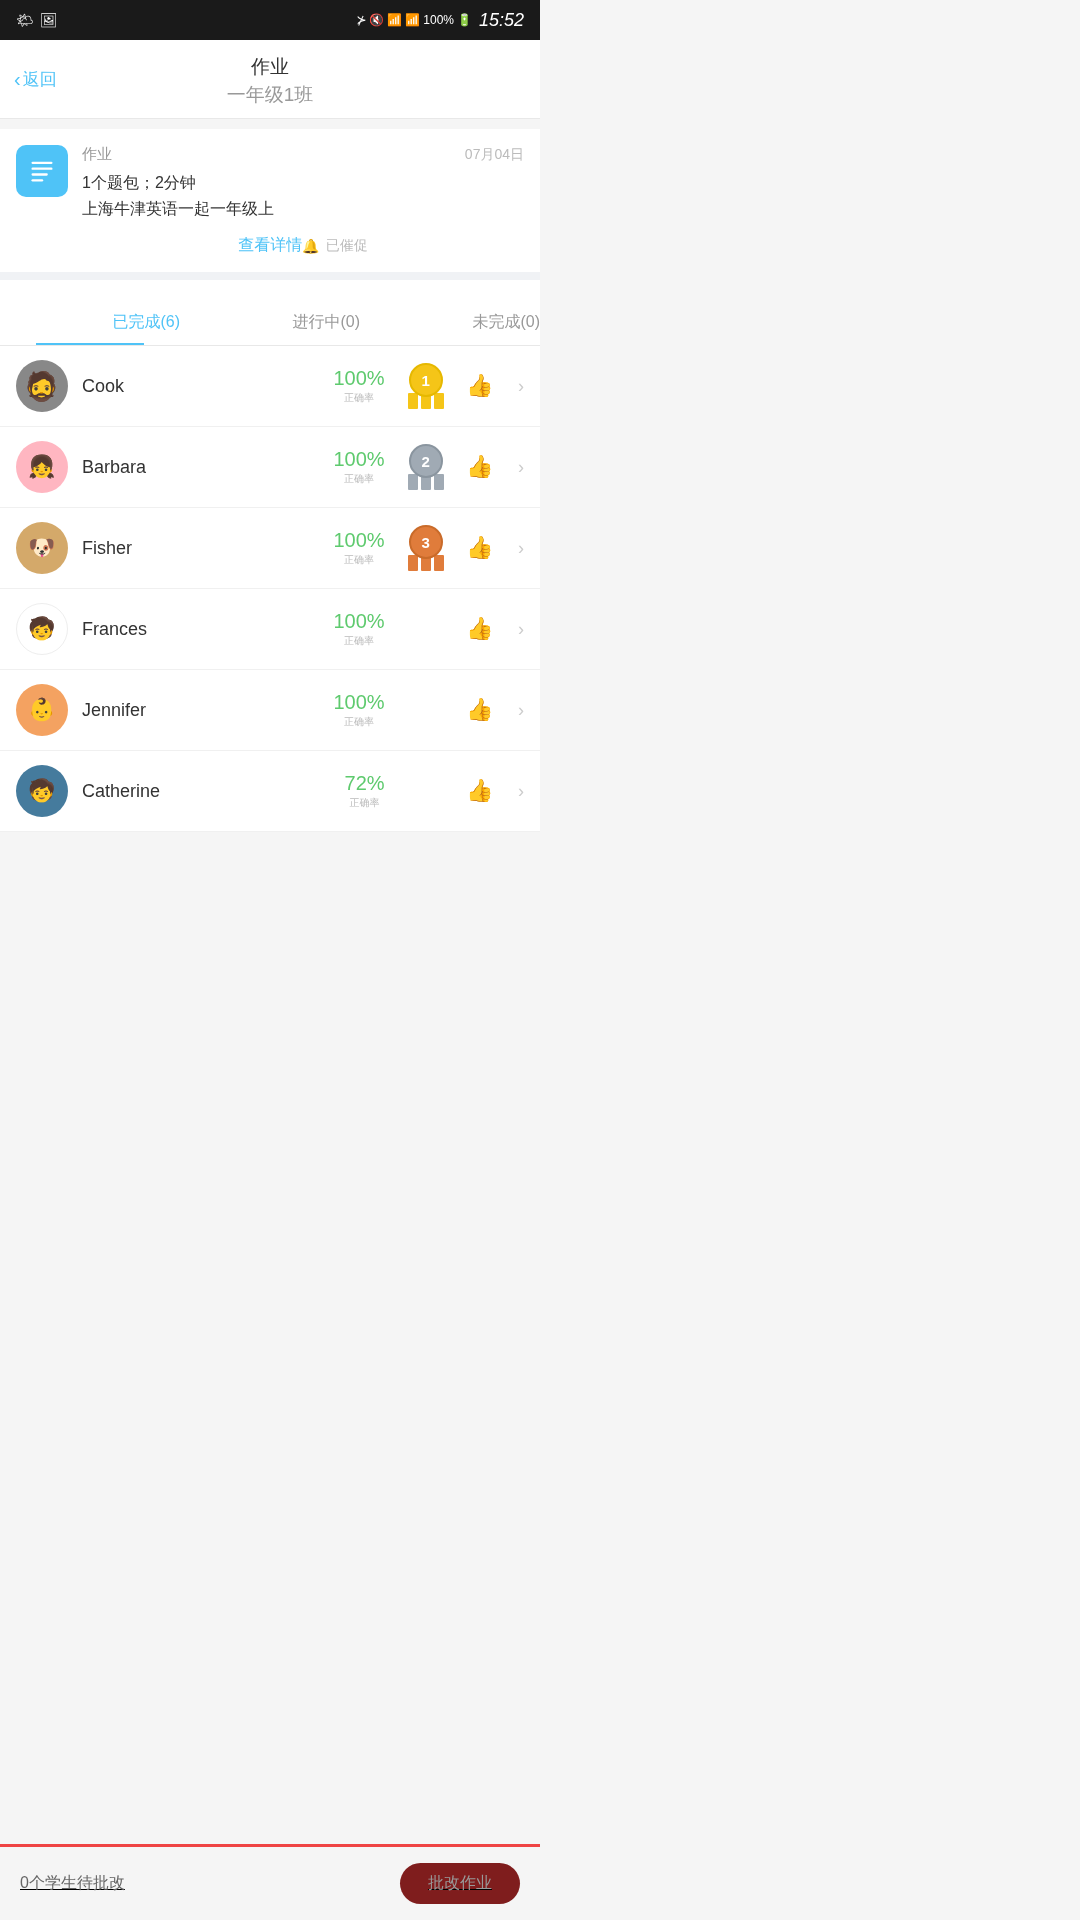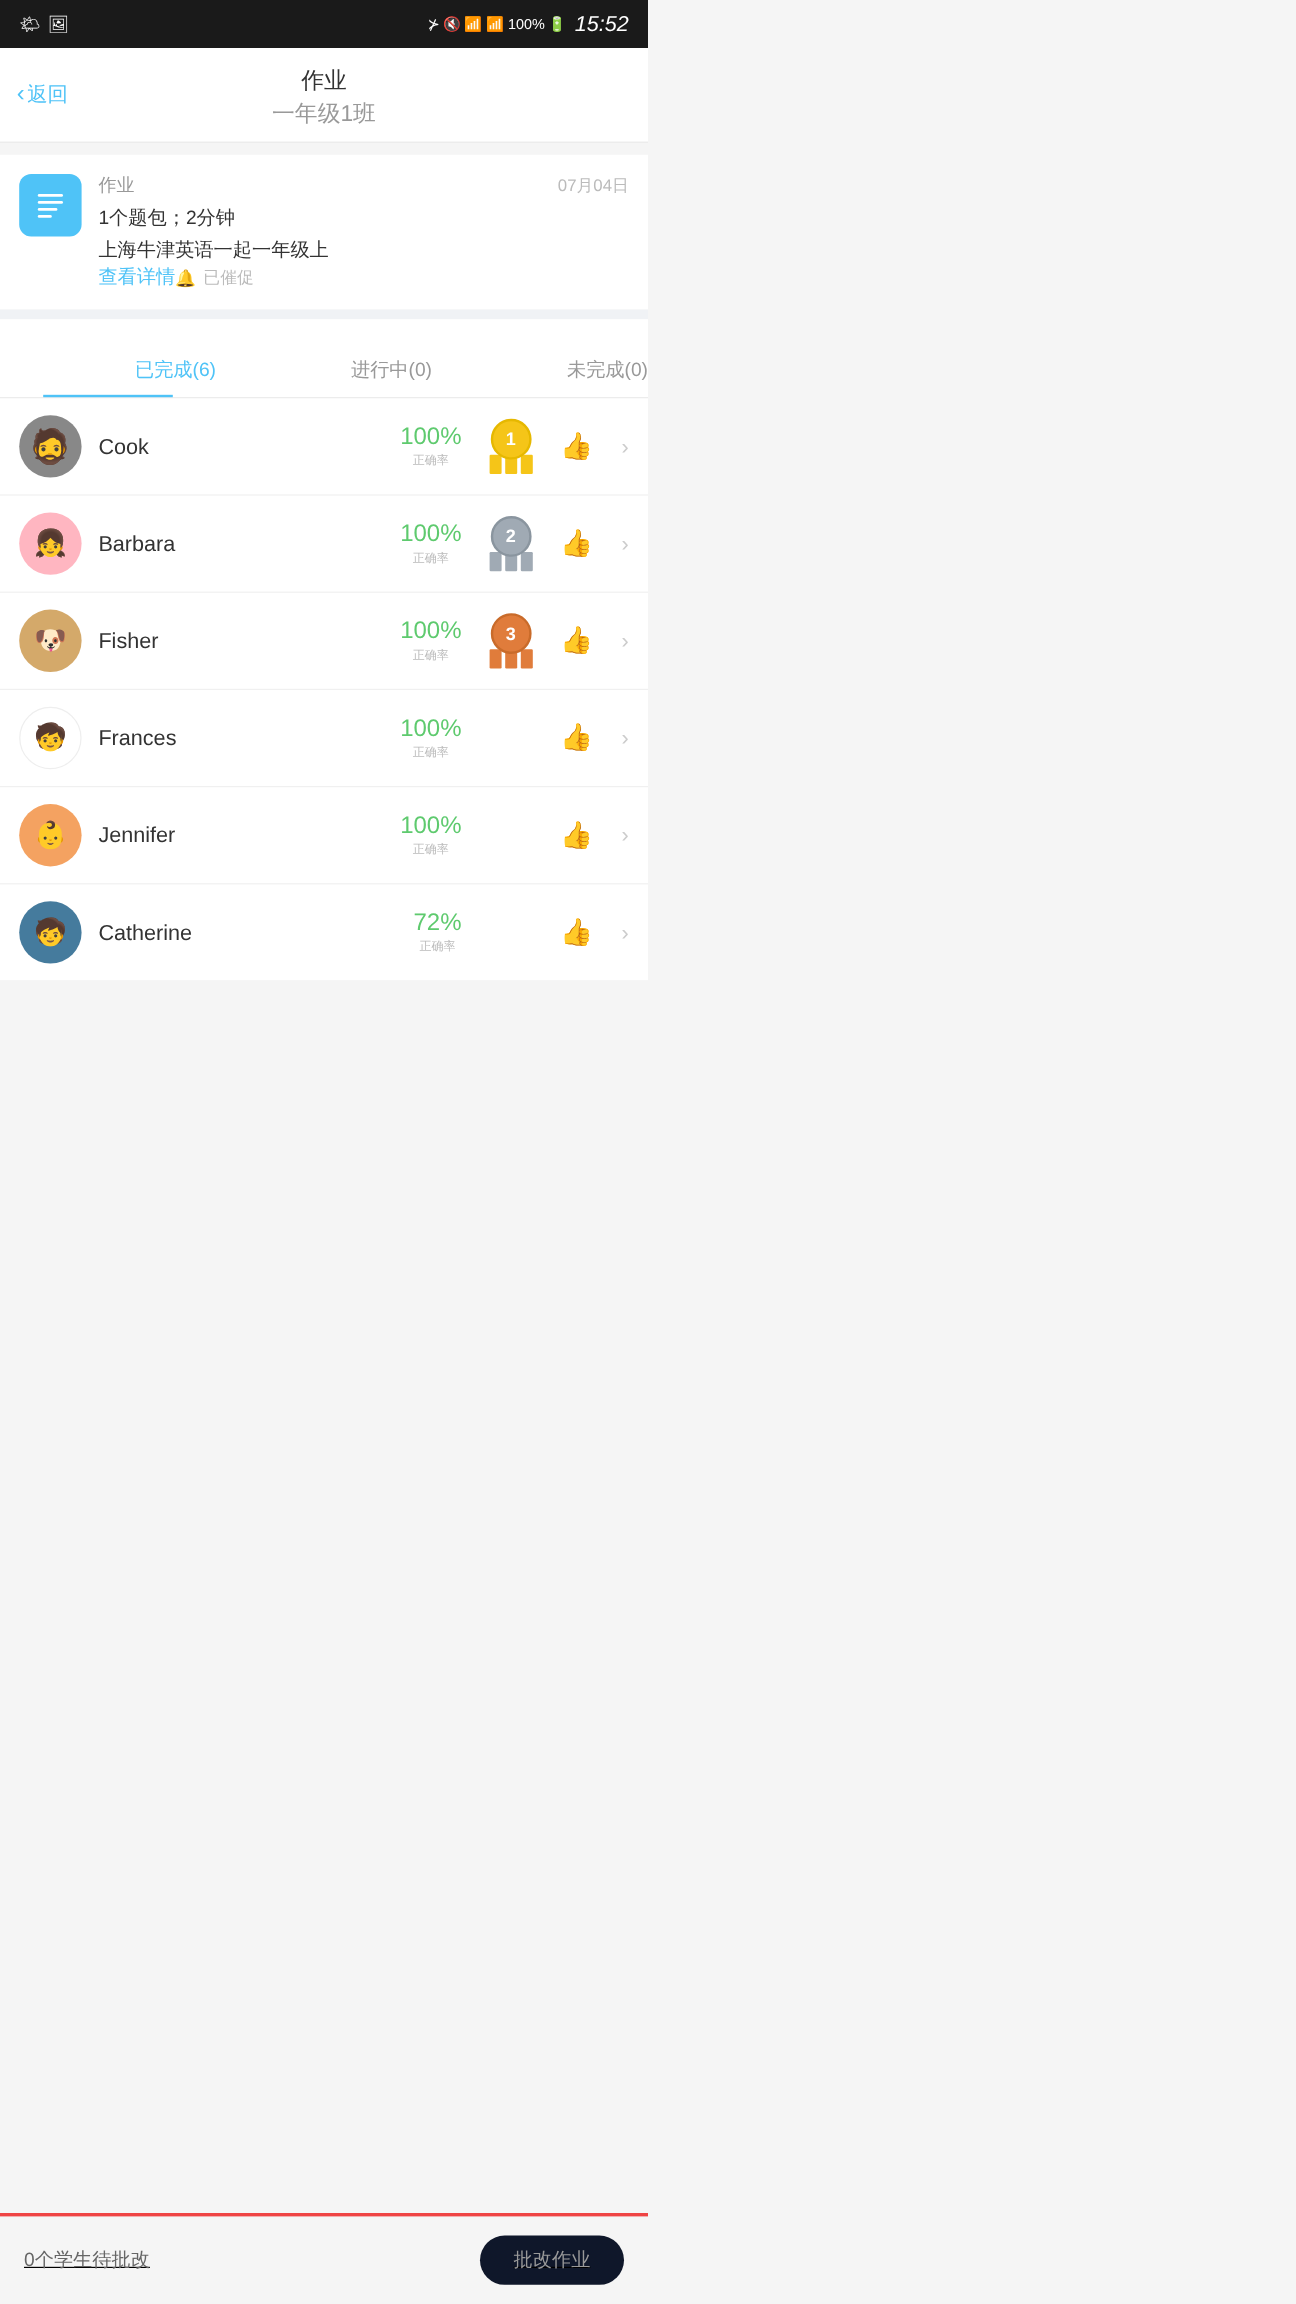--- a/index.html
+++ b/index.html
@@ -75,22 +75,23 @@
       display: flex;
       justify-content: space-between;
       align-items: center;
       margin-bottom: 6px;
     }
     .assignment-label { font-size: 15px; color: #999; }
     .assignment-date { font-size: 14px; color: #bbb; }
     .assignment-desc { font-size: 16px; color: #333; line-height: 1.6; }
     .assignment-footer {
       display: flex;
-      justify-content: flex-start;
-      align-items: center;
+      justify-content: center;
+      align-items: center;
+      margin-top: 14px;
     }
     .view-detail { color: #4fc3f7; font-size: 16px; cursor: pointer; }
     .notify-area { display: flex; align-items: center; gap: 6px; color: #bbb; font-size: 14px; }
 
     
     .divider { height: 8px; background: #f0f2f5; }
 
     
     .tabs {
       background: white;
@@ -201,21 +202,21 @@
       justify-content: space-between;
       align-items: center;
       border-top: 3px solid #ef4444;
       position: fixed;
       bottom: 0;
       width: 540px;
       text-decoration: underline;
     }
     .footer-text { font-size: 16px; color: #666; }
     .footer-btn {
-      background: #0f172a;
+      background: #7f1d1d;
       color: #999;
       border: none;
       border-radius: 22px;
       padding: 10px 28px;
       font-size: 16px;
       cursor: pointer;
     }
 
     
     .avatar-cook { background: #888; font-size: 28px; }

